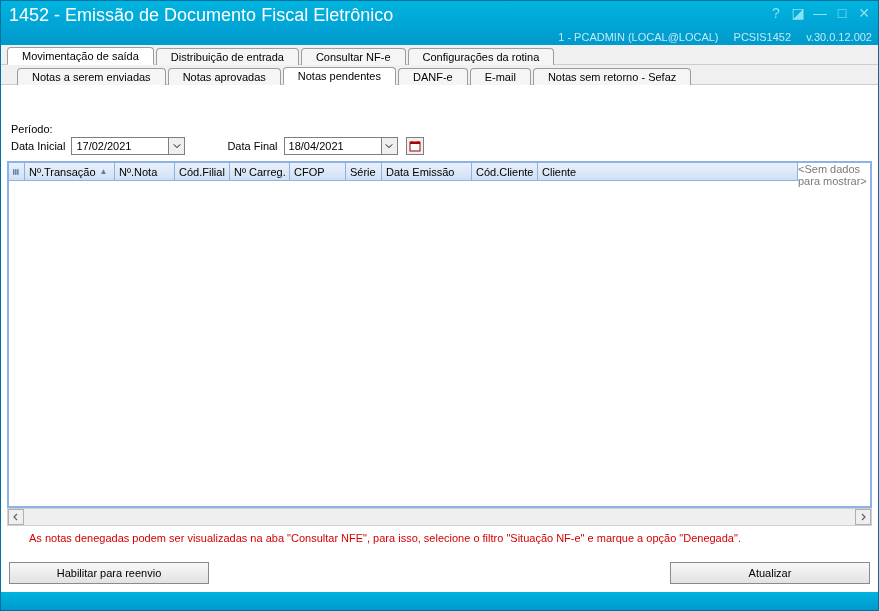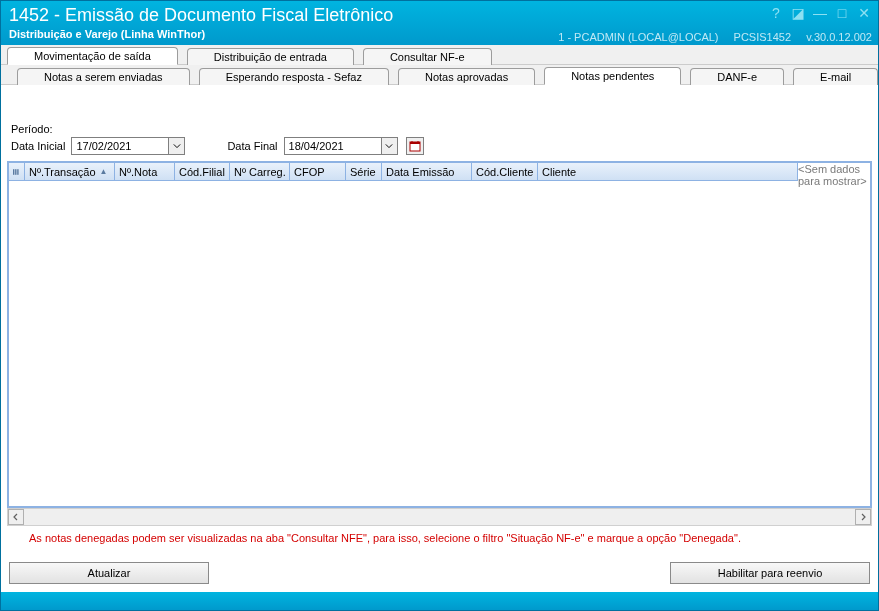--- a/index.html
+++ b/index.html
@@ -10,21 +10,21 @@
 .titlebar .title { font-size: 18px; font-weight: normal; }
 .titlebar .subtitle { font-size: 11px; font-weight: bold; margin-top: 2px; }
 .titlebar .winbtns { position: absolute; top: 4px; right: 6px; display: flex; gap: 6px; align-items: center; }
 .titlebar .winbtns span { width: 16px; height: 16px; display: inline-flex; align-items: center; justify-content: center; color: #8de0f2; font-size: 14px; cursor: pointer; }
 .titlebar .status { position: absolute; bottom: 2px; right: 6px; color: #bfe9f5; font-size: 11px; }
 .titlebar .status span { margin-left: 12px; }
 
 
 .tabrow { display: flex; align-items: flex-end; padding: 2px 6px 0 6px; height: 20px; background: #f0f0f0; border-bottom: 1px solid #ccc; }
 .tabrow2 { display: flex; align-items: flex-end; padding: 0 16px 0 16px; height: 20px; background: #f0f0f0; border-bottom: 1px solid #ccc; }
-.tab { padding: 2px 26px; background: #f5f5f5; border: 1px solid #9c9c9c; border-bottom: none; border-top-left-radius: 4px; border-top-right-radius: 4px; margin-right: 9px; cursor: pointer; white-space: nowrap; color: #000; position: relative; top: 1px; }
+.tab { padding: 2px 14px; background: #f5f5f5; border: 1px solid #9c9c9c; border-bottom: none; border-top-left-radius: 4px; border-top-right-radius: 4px; margin-right: 2px; cursor: pointer; white-space: nowrap; color: #000; position: relative; top: 1px; }
 .tab.active { background: #fff; border-bottom: 1px solid #fff; z-index: 2; }
 
 
 .content { flex: 1; display: flex; flex-direction: column; background: #fff; overflow: hidden; margin-top: 32px; }
 .periodbox { padding: 6px 10px; }
 .periodbox .lbl { display: block; margin-bottom: 2px; }
 .periodbox .row { display: flex; align-items: center; gap: 6px; }
 .periodbox label { font-size: 11px; }
 .dateinput { display: inline-flex; align-items: center; border: 1px solid #7f7f7f; height: 18px; background: #737373; }
 .dateinput input { border: none; outline: none; width: 96px; padding: 0 4px; font-size: 11px; height: 16px; }
@@ -56,44 +56,43 @@
 .btn { width: 200px; height: 22px; background: linear-gradient(#f8f8f8,#e2e2e2); border:1px solid #8a8a8a; cursor:pointer; font-size:11px; }
 
 
 .statusbar { height:18px; background: linear-gradient(#00b4e0,#0099cc); }
 </style>
 </head>
 <body>
 
 <div class="titlebar">
   <div class="title">1452 - Emissão de Documento Fiscal Eletrônico</div>
-  <div class="subtitle">Distribuição e Varejo (Linha WinThor)</div>
   <div class="winbtns">
     <span>?</span>
     <span>◪</span>
     <span>—</span>
     <span>□</span>
     <span>✕</span>
   </div>
   <div class="status">
     <span>1 - PCADMIN (LOCAL@LOCAL)</span>
     <span>PCSIS1452</span>
     <span>v.30.0.12.002</span>
   </div>
 </div>
 
 <div class="tabrow" id="tabs1">
     <div class="tab active">Movimentação de saída</div>
     <div class="tab">Distribuição de entrada</div>
     <div class="tab">Consultar NF-e</div>
+    <div class="tab">Configurações da rotina</div>
   </div>
 
 <div class="tabrow2" id="tabs2">
     <div class="tab">Notas a serem enviadas</div>
-    <div class="tab">Esperando resposta - Sefaz</div>
     <div class="tab">Notas aprovadas</div>
     <div class="tab active">Notas pendentes</div>
     <div class="tab">DANF-e</div>
     <div class="tab">E-mail</div>
     <div class="tab">Notas sem retorno - Sefaz</div>
   </div>
 
 <div class="content">
 
   <div class="periodbox">
@@ -163,19 +162,19 @@
     <div class="arrow">
       <svg width="8" height="8" viewBox="0 0 8 8">
           <path d="M3 1 L6 4 L3 7" fill="none" stroke="#606060" stroke-width="1.2"></path>
         </svg>
     </div>
   </div>
 
   <div class="info">As notas denegadas podem ser visualizadas na aba "Consultar NFE", para isso, selecione o filtro "Situação NF-e" e marque a opção "Denegada".</div>
 
   <div class="btnrow">
+    <button class="btn">Habilitar para reenvio</button>
     <button class="btn">Atualizar</button>
-    <button class="btn">Habilitar para reenvio</button>
   </div>
 
 </div>
 
 <div class="statusbar"></div>
 
 </body></html>

